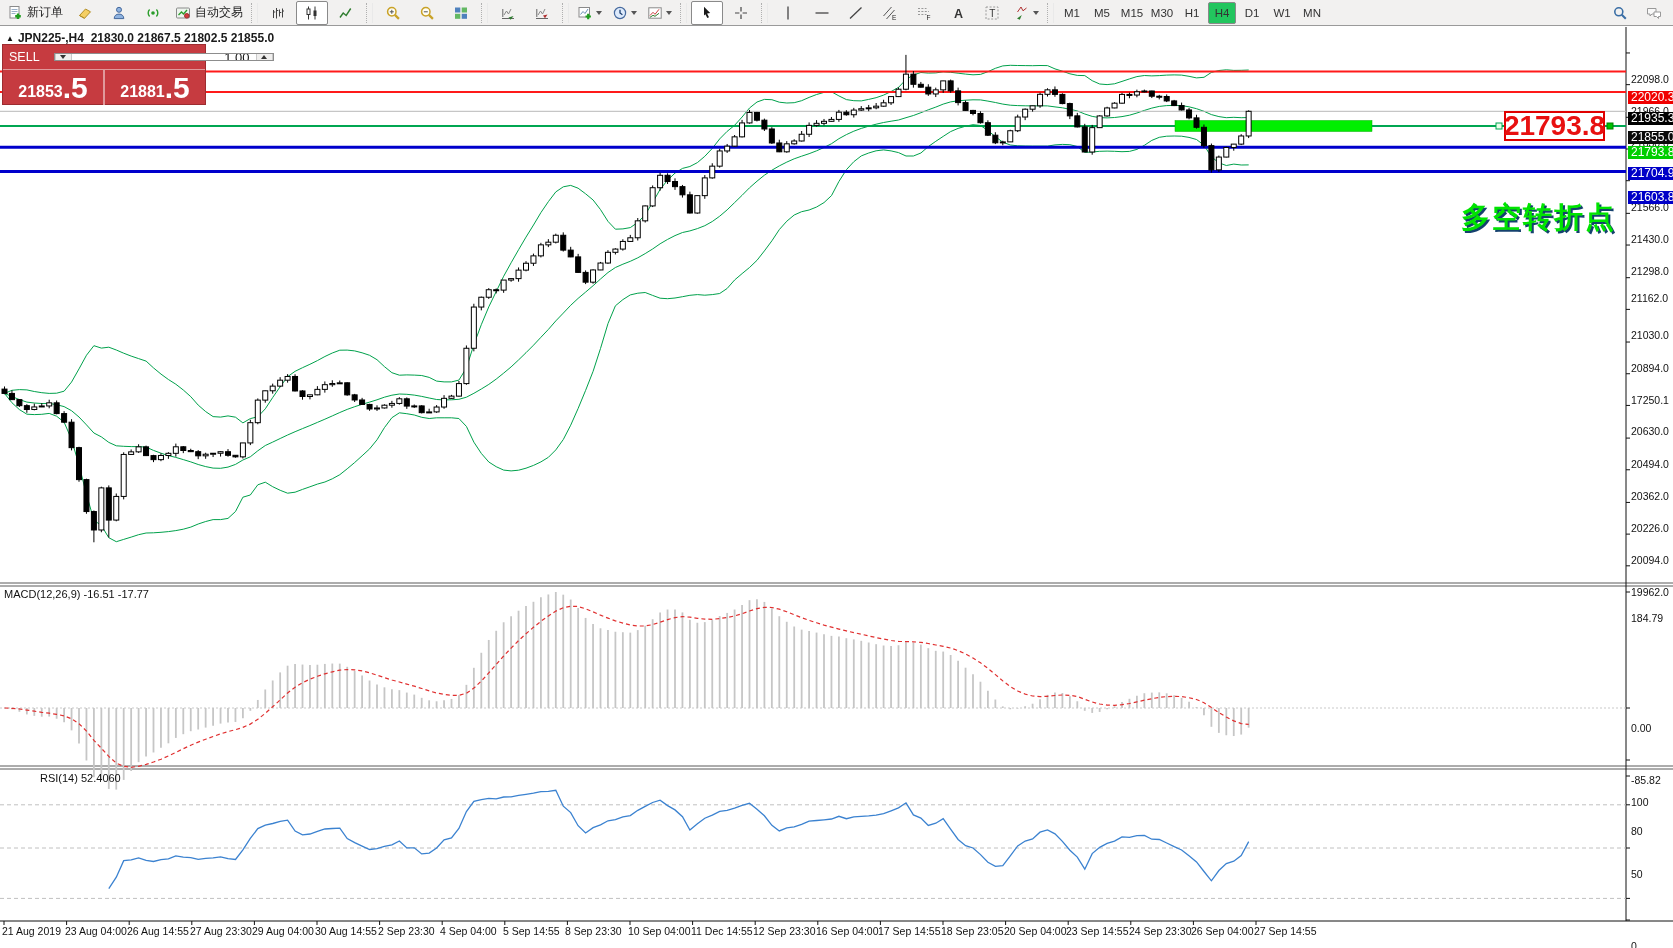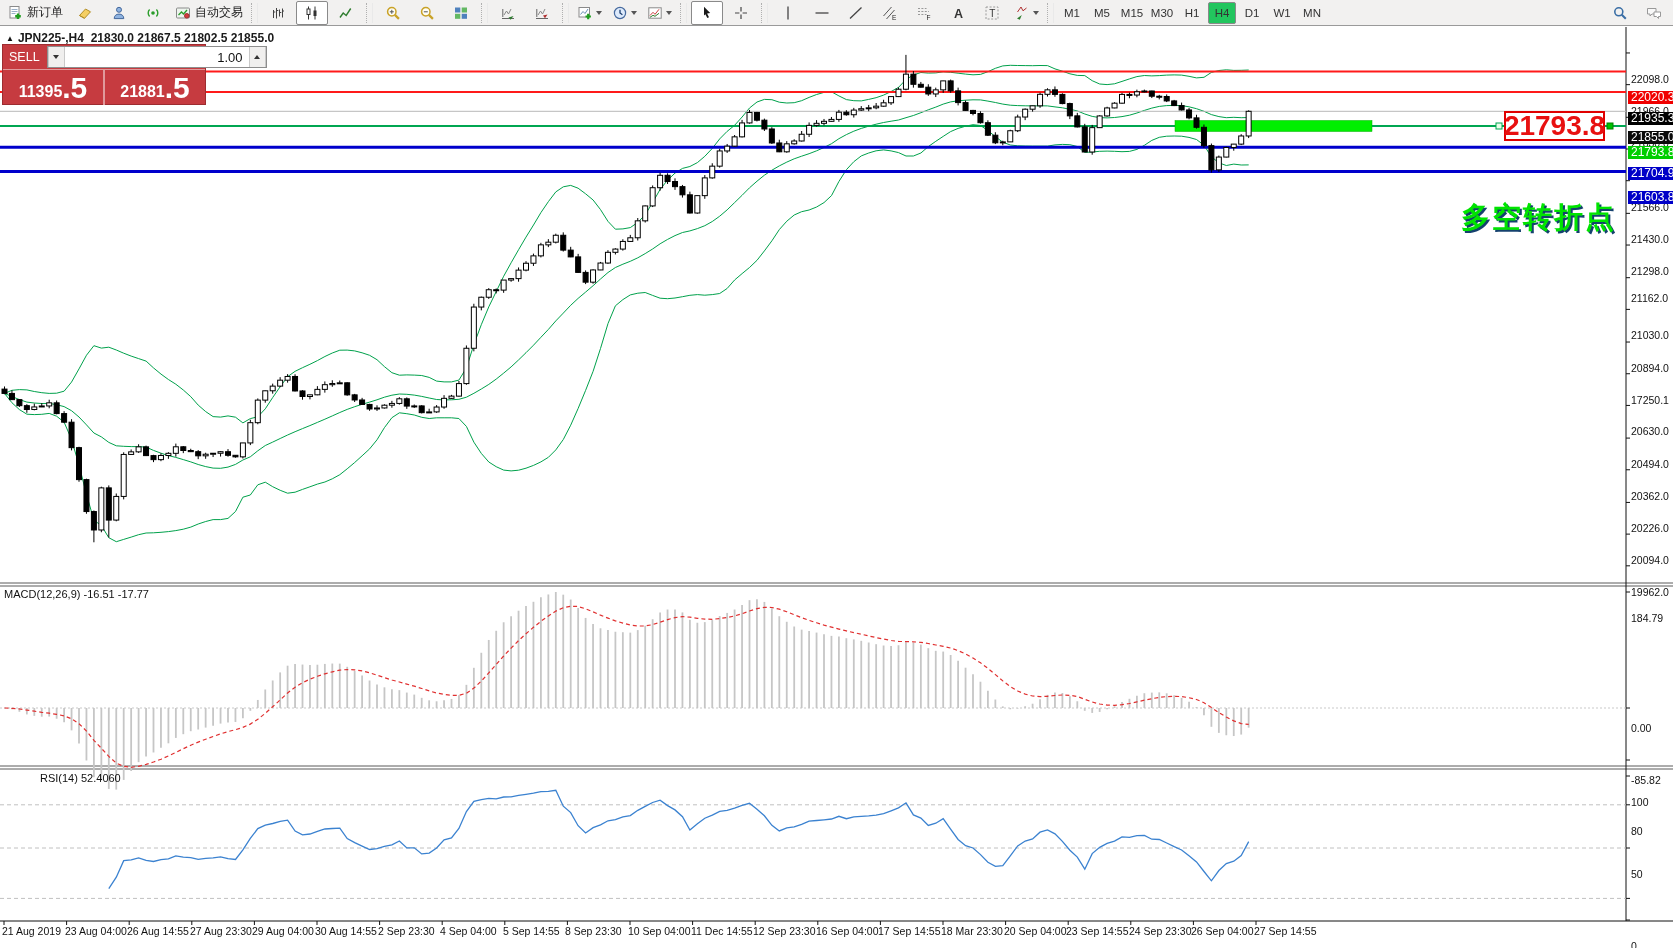--- a/index.html
+++ b/index.html
@@ -27,21 +27,21 @@
   .badge{position:absolute;left:1628px;width:45px;height:13px;line-height:13px;z-index:4;
          color:#fff;font-size:12px;text-align:left;padding-left:3px;box-sizing:border-box;}
   .time-label{position:absolute;top:925px;font-size:10.5px;color:#111;white-space:nowrap;z-index:3;}
   .ind-label{position:absolute;font-size:11px;color:#111;z-index:3;}
   
   #trade-panel{position:absolute;left:2px;top:44px;width:204px;height:61px;z-index:6;
                background:#c63b40;border:1px solid #9d2c30;box-sizing:border-box;}
   .tp-top{display:flex;height:24px;border-bottom:1px solid #e0999b;}
   .tp-btn{background:transparent;border:none;color:#fff;font-size:12.5px;width:50px;cursor:pointer;
           font-family:inherit;}
-  .tp-stepper{flex:1;display:flex;background:#fff;border:1px solid #8d8d8d;margin:1px;box-sizing:border-box;}
+  .tp-stepper{flex:1;display:flex;background:#fff;border:1px solid #8d8d8d;margin:8px;box-sizing:border-box;}
   .step-btn{width:17px;background:#f0efee;border:none;border-left:1px solid #c9c9c9;border-right:1px solid #c9c9c9;
             display:flex;align-items:center;justify-content:center;cursor:pointer;}
   .step-btn .tri-dn{width:0;height:0;border-left:3.5px solid transparent;border-right:3.5px solid transparent;border-top:4px solid #333;}
   .step-btn .tri-up{width:0;height:0;border-left:3.5px solid transparent;border-right:3.5px solid transparent;border-bottom:4px solid #333;}
   .tp-vol{flex:1;border:none;text-align:right;font-size:13px;padding-right:6px;min-width:0;font-family:inherit;color:#111;}
   .tp-prices{display:flex;height:35px;}
   .tp-price{flex:1;display:flex;align-items:flex-end;justify-content:center;color:#fff;padding-bottom:2px;}
   .tp-price .main{font-size:16px;font-weight:bold;line-height:22px;}
   .tp-price .frac{font-size:30px;font-weight:bold;line-height:30px;}
   .tp-div{width:2px;background:#e0999b;}
@@ -855,21 +855,21 @@
           </button>
         <input class="tp-vol" readonly="" value="1.00" style="">
         <button class="step-btn">
             <span class="tri-up"></span>
           </button>
       </div>
       <button class="tp-btn">BUY</button>
     </div>
     <div class="tp-prices">
       <div class="tp-price">
-        <span class="main">11395</span>
+        <span class="main">21853</span>
           <span class="frac">.5</span>
       </div>
       <div class="tp-div"></div>
       <div class="tp-price">
         <span class="main">21881</span>
           <span class="frac">.5</span>
       </div>
     </div>
   </div>
 
@@ -923,20 +923,20 @@
       <div class="time-label" style="left:315px">30 Aug 14:55</div>
       <div class="time-label" style="left:378px">2 Sep 23:30</div>
       <div class="time-label" style="left:440px">4 Sep 04:00</div>
       <div class="time-label" style="left:503px">5 Sep 14:55</div>
       <div class="time-label" style="left:565px">8 Sep 23:30</div>
       <div class="time-label" style="left:628px">10 Sep 04:00</div>
       <div class="time-label" style="left:691px">11 Dec 14:55</div>
       <div class="time-label" style="left:753px">12 Sep 23:30</div>
       <div class="time-label" style="left:816px">16 Sep 04:00</div>
       <div class="time-label" style="left:878px">17 Sep 14:55</div>
-      <div class="time-label" style="left:941px">18 Mar 23:30</div>
+      <div class="time-label" style="left:941px">18 Sep 23:05</div>
       <div class="time-label" style="left:1004px">20 Sep 04:00</div>
       <div class="time-label" style="left:1066px">23 Sep 14:55</div>
       <div class="time-label" style="left:1129px">24 Sep 23:30</div>
       <div class="time-label" style="left:1191px">26 Sep 04:00</div>
       <div class="time-label" style="left:1254px">27 Sep 14:55</div>
     </div>
 </div>
 
 </body></html>

